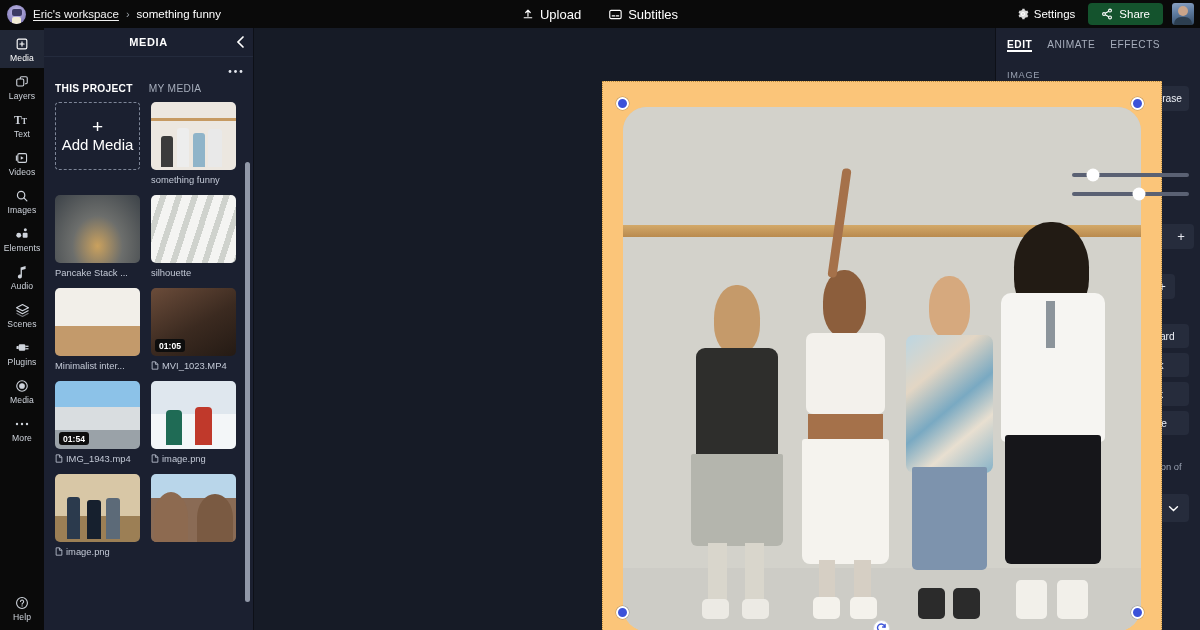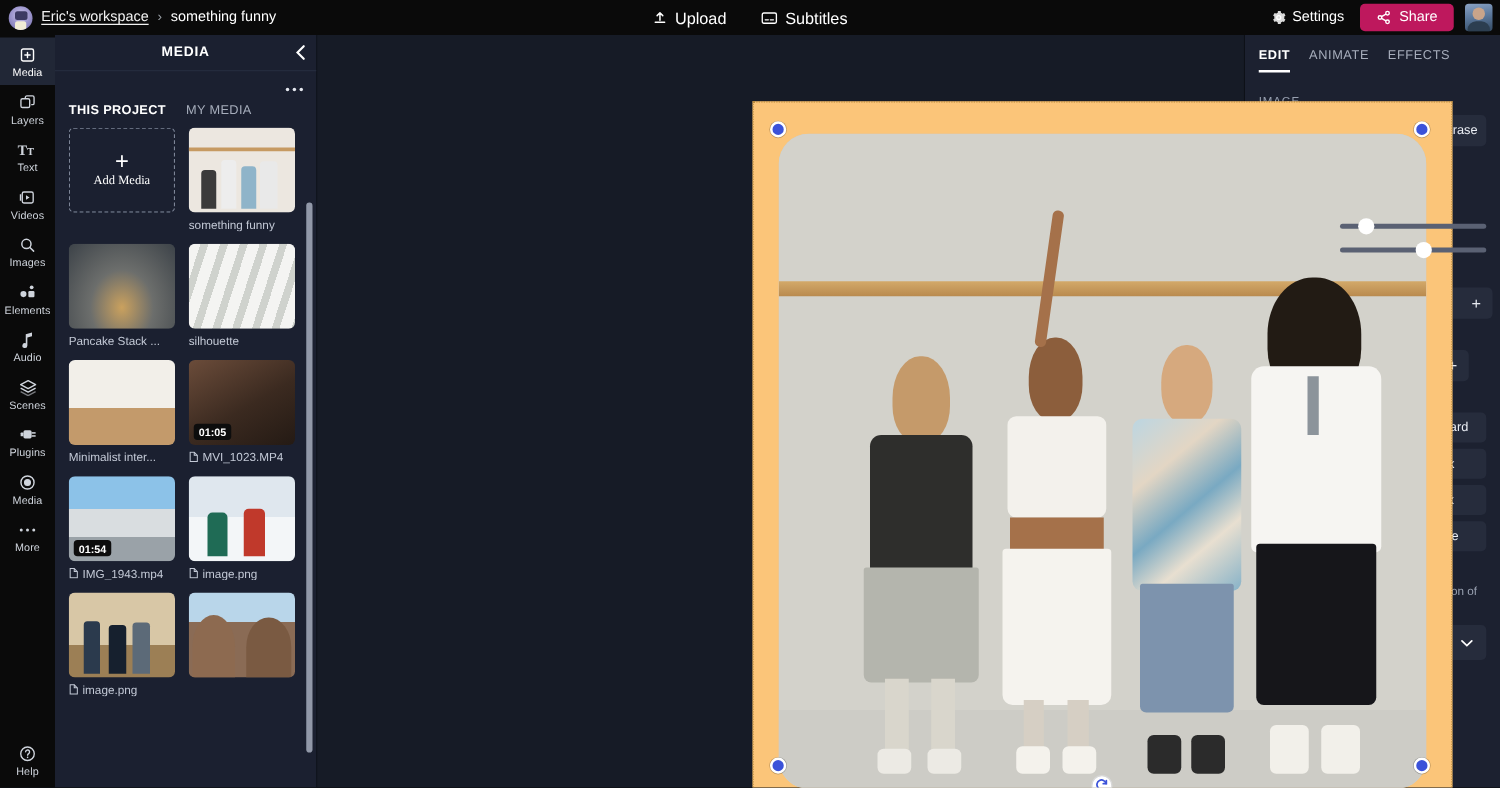--- a/index.html
+++ b/index.html
@@ -54,21 +54,21 @@
   .tb-right {
     margin-left: auto; display: flex; align-items: center; gap: 9px;
     padding-right: 6px;
   }
   .settings-btn {
     display: flex; align-items: center; gap: 5px;
     font-size: 11.5px; color: #fff; cursor: pointer; padding: 4px 4px;
   }
   .share-btn {
     display: flex; align-items: center; gap: 6px;
-    background: #be185d; color: #fff; font-size: 11.5px;
+    background: #14532d; color: #fff; font-size: 11.5px;
     padding: 5px 13px; border-radius: 4px; cursor: pointer;
   }
   .export-group { display: flex; align-items: stretch; gap: 1px; }
   .export-btn {
     background: #3ddc84; color: #06140b; font-size: 13px; font-weight: bold;
     padding: 5px 16px; border-radius: 4px 0 0 4px; cursor: pointer;
     display: flex; align-items: center; gap: 7px; letter-spacing: .1px;
   }
   .export-caret {
     background: #3ddc84; color: #06140b; border-radius: 0 4px 4px 0;
@@ -147,21 +147,21 @@
     font-size: 9.4px; color: #c3c9d6; margin-top: 4px;
     white-space: nowrap; overflow: hidden; text-overflow: ellipsis;
     display: flex; align-items: center; gap: 3px;
   }
   .add-media {
     width: 85px; height: 68px; border: 1.4px dashed #7d8597; border-radius: 4px;
     display: flex; flex-direction: column; align-items: center; justify-content: center;
     gap: 2px; cursor: pointer; color: #fff;
   }
   .add-plus { font-size: 19px; line-height: 14px; font-weight: 300; }
-  .add-label { font-size: 10px; font-family: Liberation Serif, serif; }
+  .add-label { font-size: 15px; }
   .dur-badge {
     position: absolute; left: 4px; bottom: 4px;
     background: #0d0d0d; color: #fff; font-size: 8.6px; font-weight: bold;
     padding: 1.5px 4px; border-radius: 3px;
   }
   .mscrollbar {
     position: absolute; right: 3px; top: 60px; width: 5px; height: 440px;
     background: #9198a8; border-radius: 3px; cursor: pointer;
   }
 
@@ -230,21 +230,21 @@
 
   
   .right-panel {
     width: 205px; flex: 0 0 205px; background: #1c2130;
     display: flex; flex-direction: column; overflow: hidden;
     border-left: 1px solid #0d1017;
   }
   .rp-tabs { display: flex; gap: 15px; padding: 11px 0 0 11px; }
   .rtab {
     font-size: 10.2px; letter-spacing: .5px; cursor: pointer;
-    padding-bottom: 6px; color: #a6adbb;
+    color: #a6adbb;
   }
   .rtab.active { color: #ffffff; font-weight: bold; border-bottom: 2px solid #ffffff; }
   .rp-body { padding: 10px 11px 0 11px; }
   .sect-label {
     font-size: 9.2px; color: #98a0b0; letter-spacing: .7px;
     margin: 9px 0 6px;
   }
   .sect-label.first { margin-top: 8px; }
   .btn-row { display: flex; gap: 6px; }
   .pbtn {

